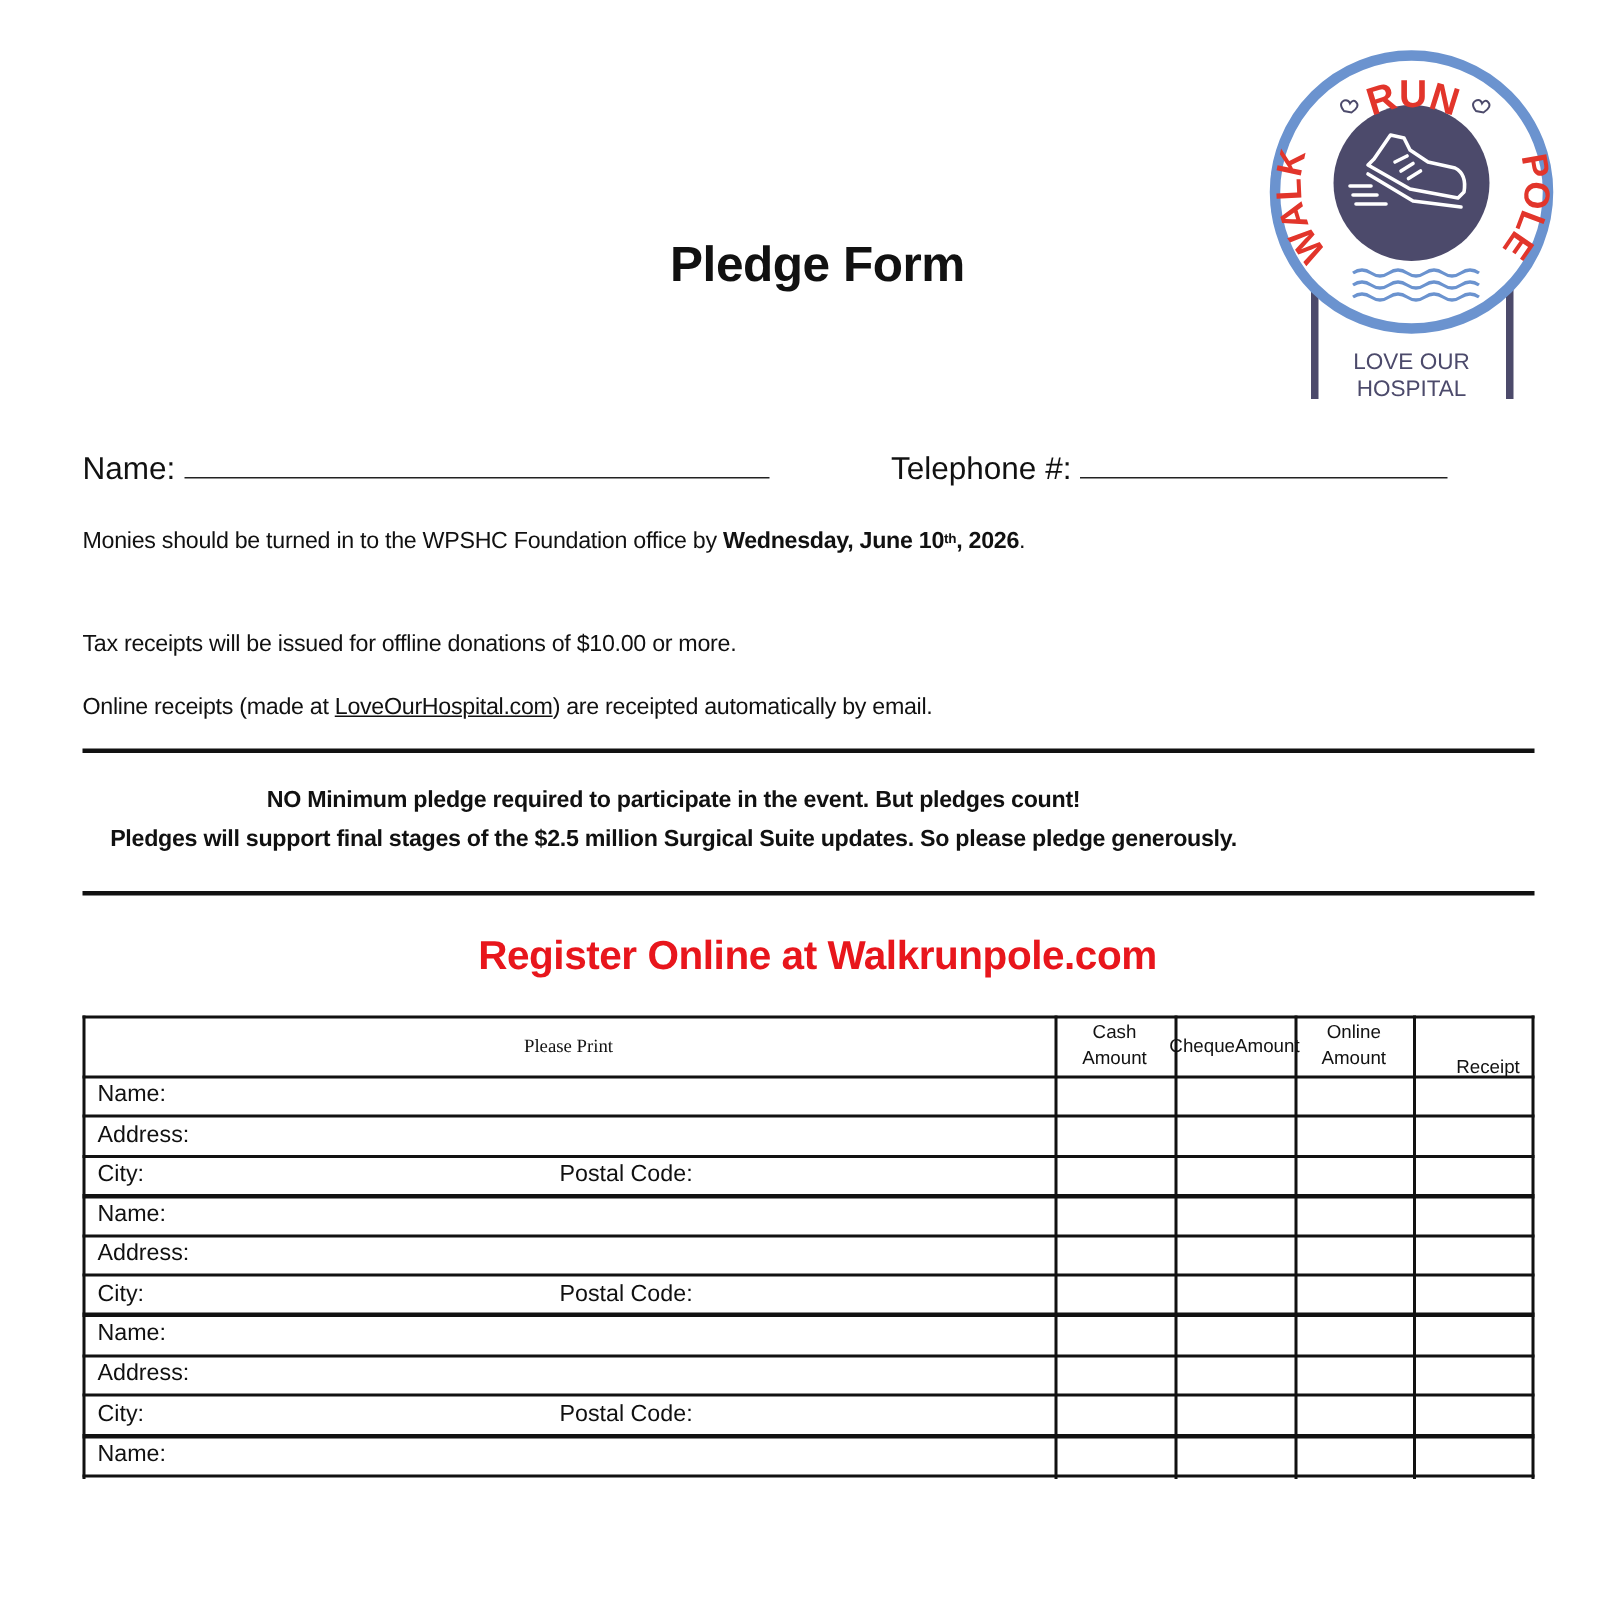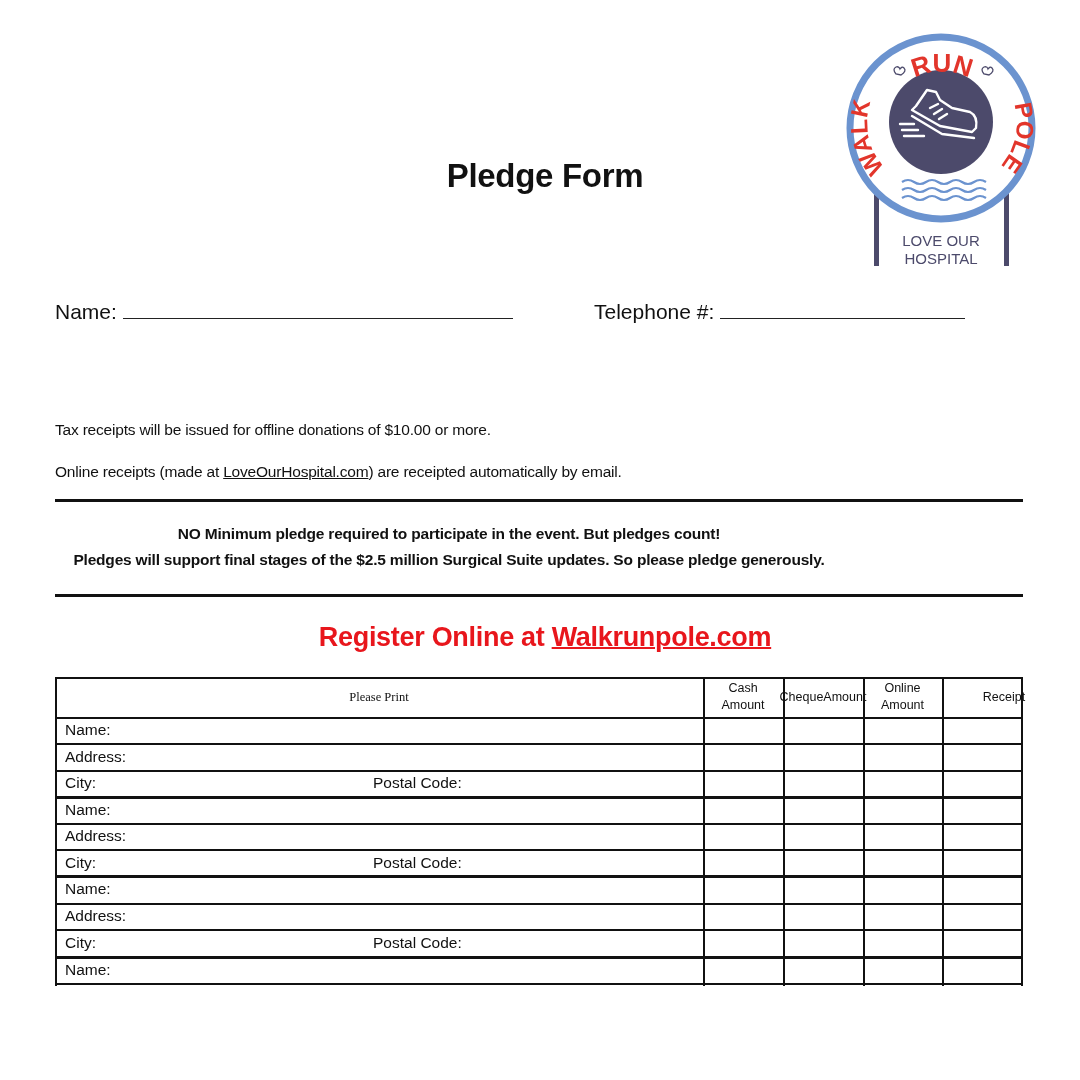--- a/index.html
+++ b/index.html
@@ -9,21 +9,21 @@
   .title { left:0; width:1090px; top:157px; text-align:center; font-size:33px; font-weight:bold; letter-spacing:-0.3px; }
   .fieldline { top:300px; font-size:21px; }
   .fieldline .ul { display:inline-block; border-bottom:1.5px solid #222; vertical-align:baseline; height:18px; margin-left:6px; }
   .para { left:55px; font-size:15.5px; line-height:26px; letter-spacing:-0.2px; }
   .para b i, .para i b { font-weight:bold; font-style:italic; }
   .para sup { font-size:9px; vertical-align:top; position:relative; top:-2px; }
   .link { text-decoration:underline;margin-top:48px; }
   .rule { left:55px; width:968px; height:3px; background:#111; }
   .notice { left:0; width:898px; text-align:center; font-size:15.5px; font-weight:bold; line-height:26px; letter-spacing:-0.2px; }
   .register { left:0; width:1090px; top:622px; text-align:center; color:#e8161c; font-size:27px; font-weight:bold; letter-spacing:-0.3px; }
-  .register .u { text-decoration:underline; text-decoration-thickness:2px; }
+  .register .u { text-decoration-thickness:2px; }
   
   .tbl { left:55px; top:677px; width:968px; }
   .cell { position:absolute; box-sizing:border-box; }
   .hdr { font-size:12.5px; text-align:center; line-height:17px; display:flex; align-items:center; justify-content:center; }
   .rowlbl { font-size:15.5px; padding-left:10px; line-height:26px; }
   .vline { position:absolute; width:1.5px; background:#111; }
   .hline { position:absolute; height:1.5px; background:#111; left:0; width:968px; }
   .hline.thick { height:3px; }
   
   .logo { left:844px; top:30px; width:196px; height:236px; }
@@ -85,20 +85,21 @@
 <div class="abs title">Pledge Form</div>
 
 <div class="abs fieldline" style="left:55px;">
   <span>Name:</span><span class="ul" style="width:390px;"></span>
 </div>
 <div class="abs fieldline" style="left:594px;">
   <span>Telephone #:</span><span class="ul" style="width:245px;"></span>
 </div>
 
 <div class="abs para" style="top:348px;">
+  <div><span>Monies should be turned in to the WPSHC Foundation office by </span><b><span>Wednesday, June 10</span><sup>th</sup><span>, 2026</span></b><span>.</span></div>
 </div>
 <div class="abs para" style="top:417px;">Tax receipts will be issued for offline donations of $10.00 or more.</div>
 <div class="abs para" style="top:459px;">
   <span>Online receipts (made at </span><span class="link">LoveOurHospital.com</span><span>) are receipted automatically by email.</span>
 </div>
 
 <div class="abs rule" style="top:499px;"></div>
 
 <div class="abs notice" style="top:521px;">NO Minimum pledge required to participate in the event.  But pledges count!</div>
 <div class="abs notice" style="top:547px;">Pledges will support final stages of the $2.5 million Surgical Suite updates.  So please pledge generously.</div>
@@ -117,21 +118,21 @@
       <span>Amount</span>
   </div>
   <div class="cell hdr" style="left:728px; top:0; width:80px; height:40px; flex-direction:row;">
     <span>Cheque</span>
       <span>Amount</span>
   </div>
   <div class="cell hdr" style="left:808px; top:0; width:79px; height:40px; flex-direction:column;">
     <span>Online</span>
       <span>Amount</span>
   </div>
-  <div class="cell hdr" style="left:887px; top:0; width:100px; height:40px;margin-left:12px;">Receipt</div>
+  <div class="cell hdr" style="left:887px; top:14px; width:100px; height:40px;">Receipt</div>
 
   <div class="cell rowlbl" style="left:0; top:40px; width:648px; height:27px;"><span>Name:</span></div>
   <div class="cell rowlbl" style="left:0; top:67px; width:648px; height:26px;"><span>Address:</span></div>
   <div class="cell rowlbl" style="left:0; top:93px; width:648px; height:27px;"><span>City:</span><span style="position:absolute; left:318px;">Postal Code:</span></div>
   <div class="cell rowlbl" style="left:0; top:120px; width:648px; height:26px;"><span>Name:</span></div>
   <div class="cell rowlbl" style="left:0; top:146px; width:648px; height:27px;"><span>Address:</span></div>
   <div class="cell rowlbl" style="left:0; top:173px; width:648px; height:26px;"><span>City:</span><span style="position:absolute; left:318px;">Postal Code:</span></div>
   <div class="cell rowlbl" style="left:0; top:199px; width:648px; height:27px;"><span>Name:</span></div>
   <div class="cell rowlbl" style="left:0; top:226px; width:648px; height:27px;"><span>Address:</span></div>
   <div class="cell rowlbl" style="left:0; top:253px; width:648px; height:27px;"><span>City:</span><span style="position:absolute; left:318px;">Postal Code:</span></div>

